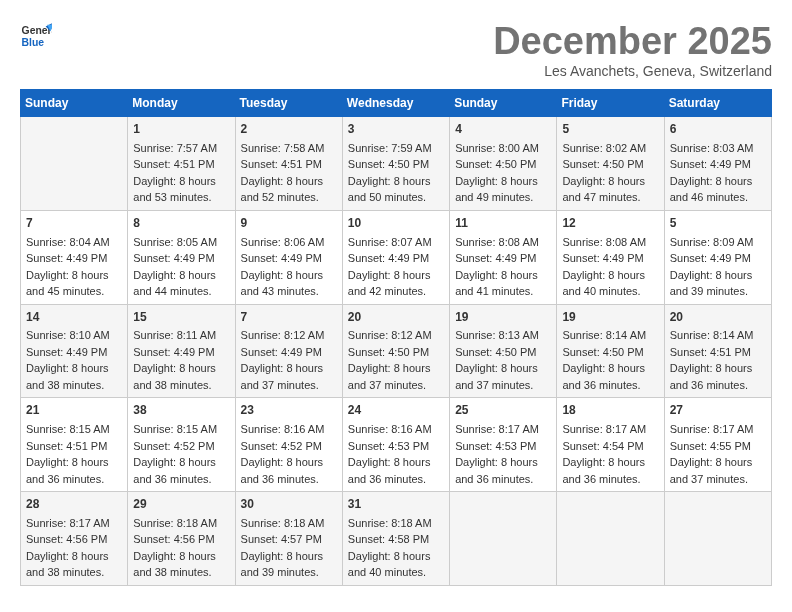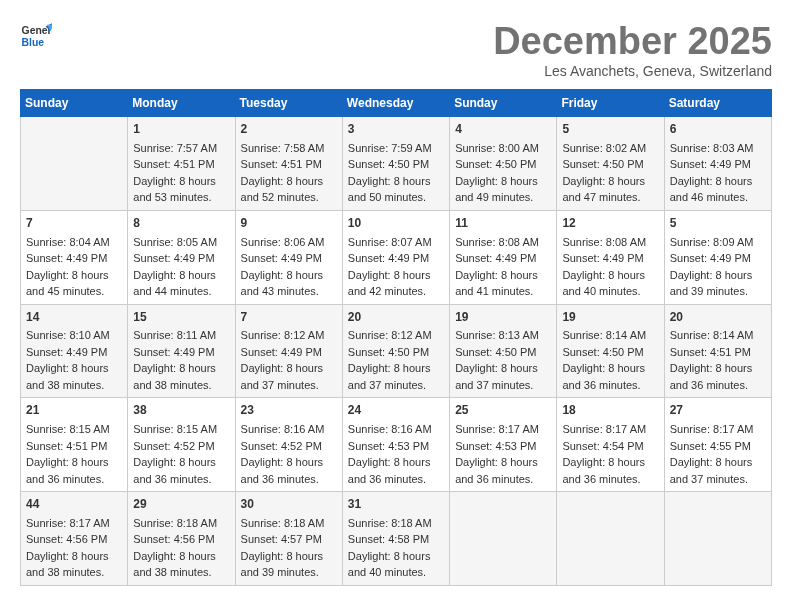--- a/index.html
+++ b/index.html
@@ -226,21 +226,21 @@
           <span class="day-number">18</span>
           <div class="day-info">Sunrise: 8:17 AM<br>Sunset: 4:54 PM<br>Daylight: 8 hours<br>and 36 minutes.</div>
         </td>
         <td>
           <span class="day-number">27</span>
           <div class="day-info">Sunrise: 8:17 AM<br>Sunset: 4:55 PM<br>Daylight: 8 hours<br>and 37 minutes.</div>
         </td>
       </tr>
       <tr>
         <td>
-          <span class="day-number">44</span>
+          <span class="day-number">28</span>
           <div class="day-info">Sunrise: 8:17 AM<br>Sunset: 4:56 PM<br>Daylight: 8 hours<br>and 38 minutes.</div>
         </td>
         <td>
           <span class="day-number">29</span>
           <div class="day-info">Sunrise: 8:18 AM<br>Sunset: 4:56 PM<br>Daylight: 8 hours<br>and 38 minutes.</div>
         </td>
         <td>
           <span class="day-number">30</span>
           <div class="day-info">Sunrise: 8:18 AM<br>Sunset: 4:57 PM<br>Daylight: 8 hours<br>and 39 minutes.</div>
         </td>

